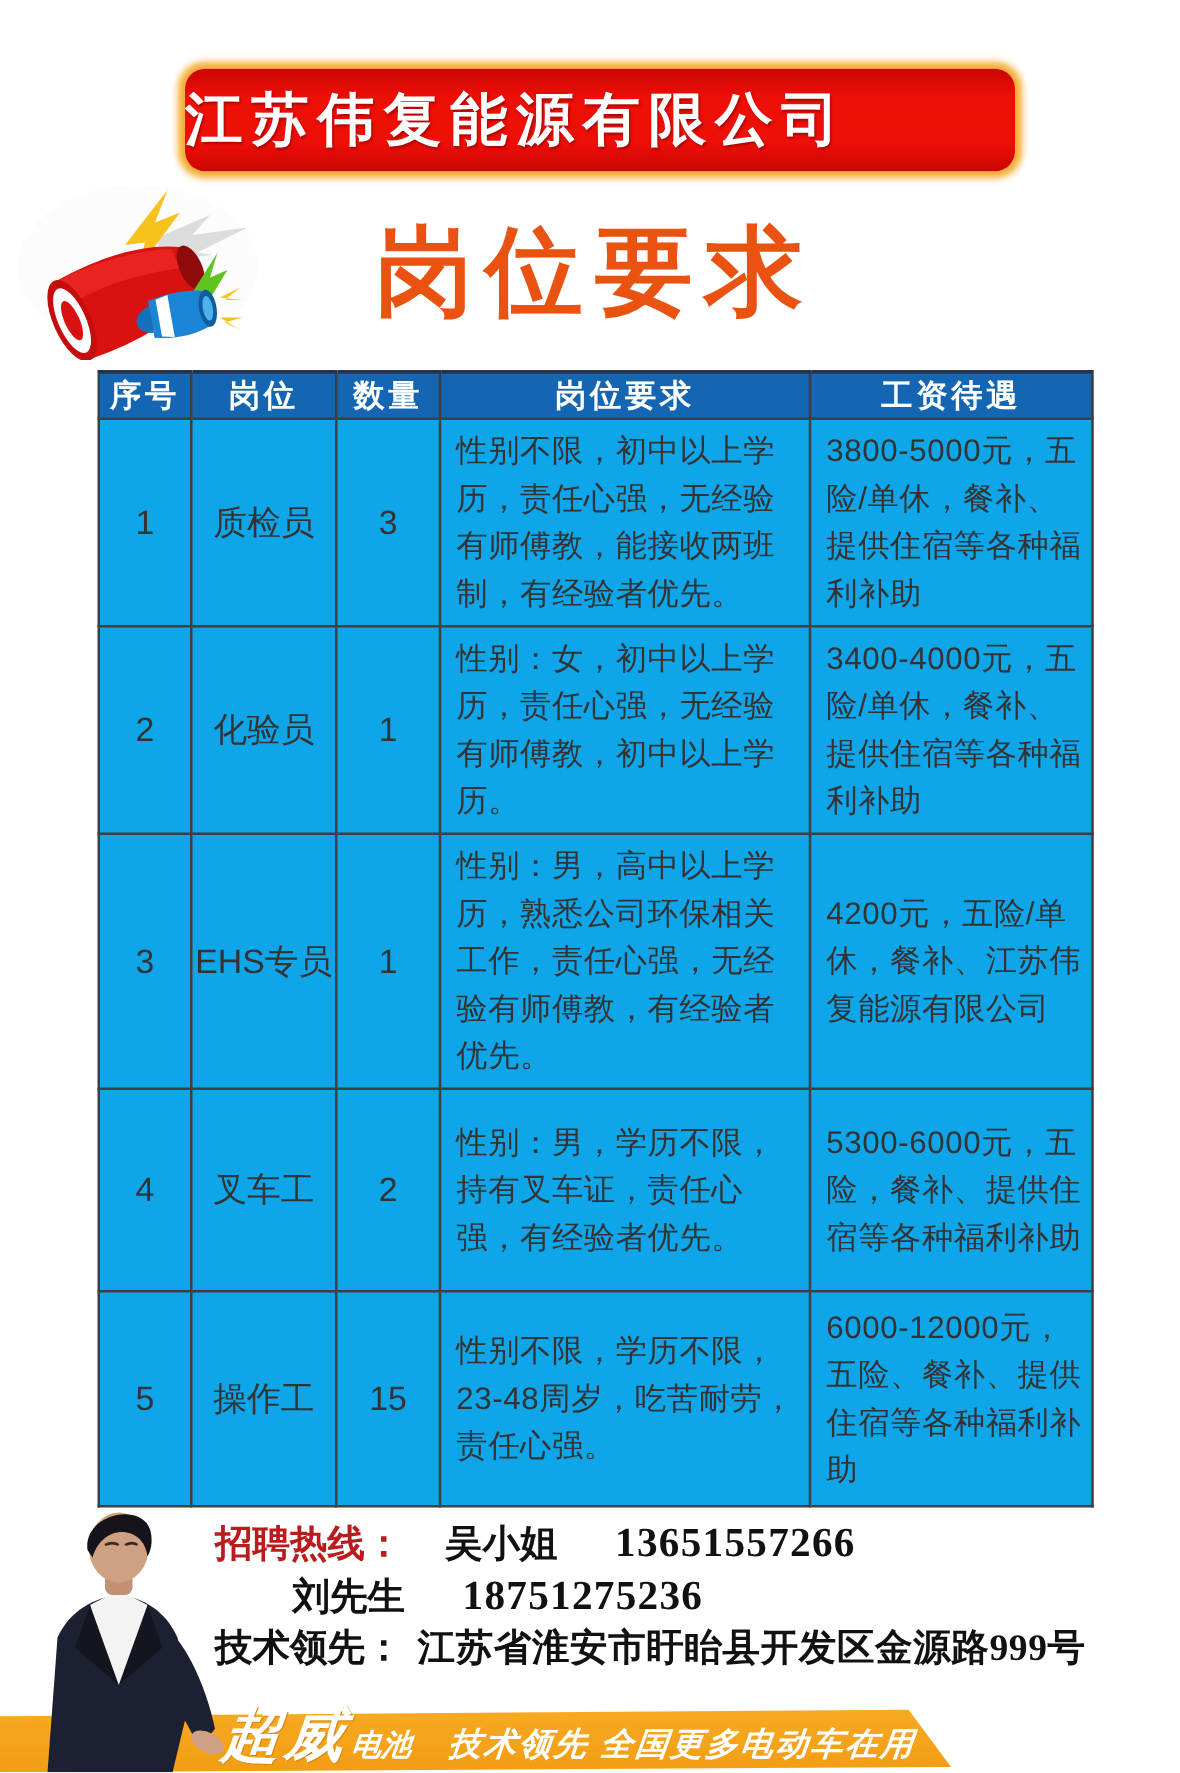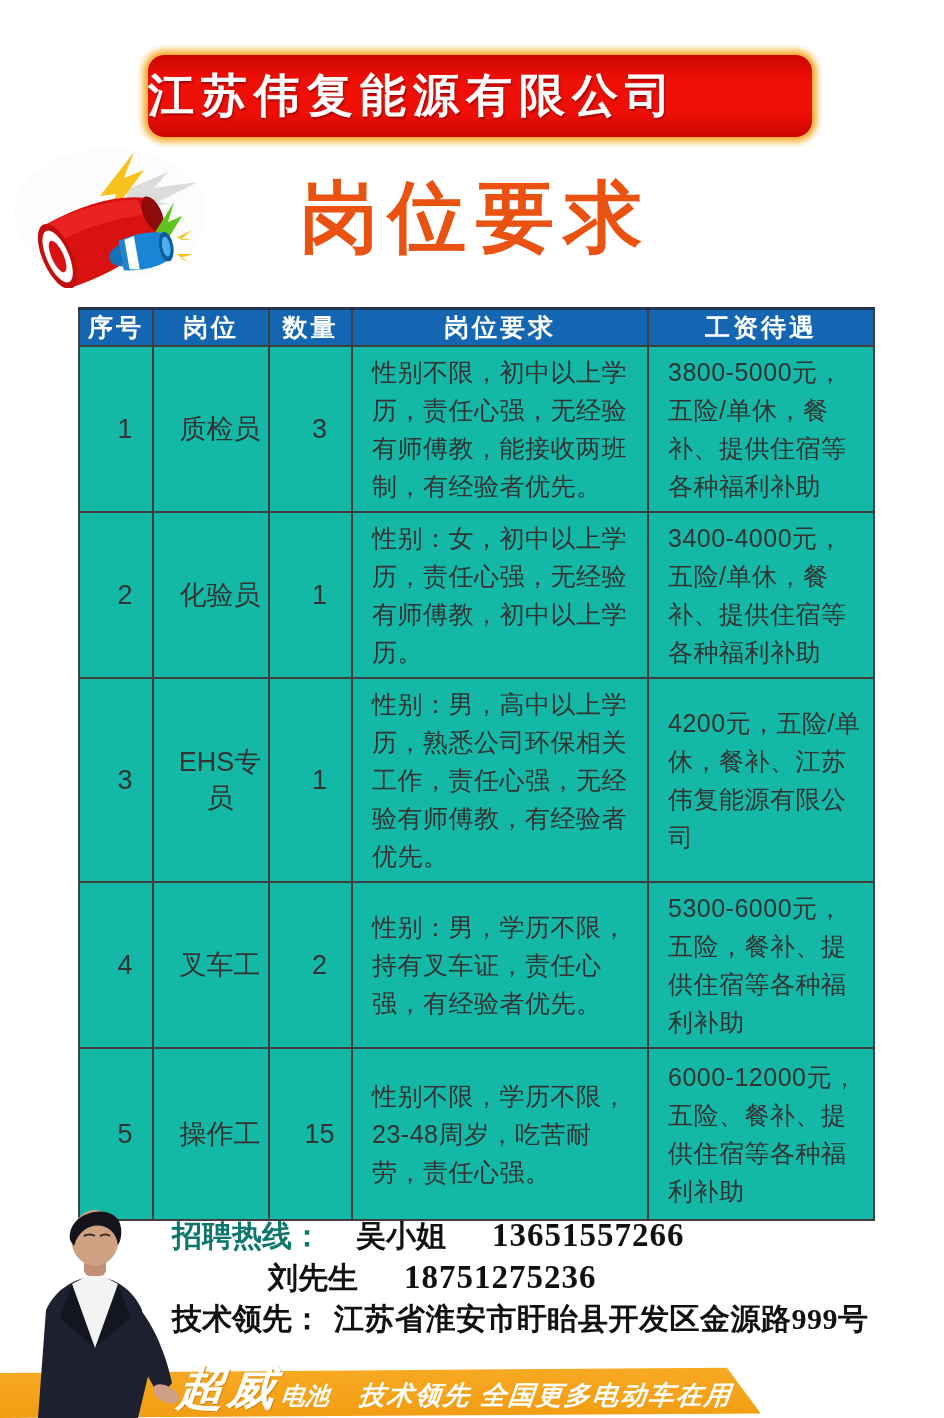--- a/index.html
+++ b/index.html
@@ -31,46 +31,46 @@
   
   .title{
     position:absolute;left:300px;top:166px;margin:0;
     font-family:"Liberation Serif","DejaVu Serif",serif;
     font-size:78px;font-weight:900;letter-spacing:10px;
     color:#e95211;white-space:nowrap;
   }
 
   
   table.jobs{
-    position:absolute;left:78px;top:307px;width:795px;
+    position:absolute;left:78px;top:296px;width:795px;
     border-collapse:collapse;table-layout:fixed;
     font-family:"Liberation Sans","DejaVu Sans",sans-serif;
   }
   table.jobs th,table.jobs td{border:2px solid #3f3f3f;}
   table.jobs thead tr{height:37px;}
   table.jobs th{
     background:#1566b2;color:#ffffff;font-size:25px;font-weight:600;
     letter-spacing:3px;border-top:3px solid #24344e;
   }
-  table.jobs td{color:#333333;vertical-align:middle;background:#14b8a6;padding-left:19px;}
+  table.jobs td{color:#333333;vertical-align:middle;background:#0ea5e9;}
   td.c{text-align:center;font-size:27px;}
   td.t{font-size:25px;line-height:1.52;text-align:left;padding:6px 8px 6px 12px;letter-spacing:0.5px;}
   tr.r1{height:158px;} tr.r2{height:166px;} tr.r3{height:172px;}
   tr.r4{height:162px;} tr.r5{height:172px;}
 
   
   .contact{
     position:absolute;left:172px;top:1214px;width:730px;
     font-family:"Liberation Serif","DejaVu Serif",serif;
     font-weight:bold;color:#111111;
   }
   .contact .line{height:42px;line-height:42px;font-size:30px;white-space:nowrap;}
-  .contact .red{color:#0f766e;margin-top:27px;}
+  .contact .red{color:#b91c1c;margin-top:27px;}
   .contact .name{display:inline-block;width:118px;margin-left:34px;}
-  .contact .name2{display:inline-block;width:118px;margin-left:96px;}
+  .contact .name2{display:inline-block;width:118px;margin-left:62px;}
   .contact .phone{font-size:33px;letter-spacing:1px;margin-left:18px;}
   .contact .addr{letter-spacing:0.5px;margin-left:12px;}
 
   
   .footer-band{position:absolute;left:0;top:1343px;width:944px;height:75px;}
   .band-shape{
     position:absolute;left:0;top:0;width:100%;height:100%;
     background:linear-gradient(180deg,#f9b02a 0%,#f29d13 100%);
     clip-path:polygon(0 40%,77% 33%,80.6% 94%,0 100%);
   }

